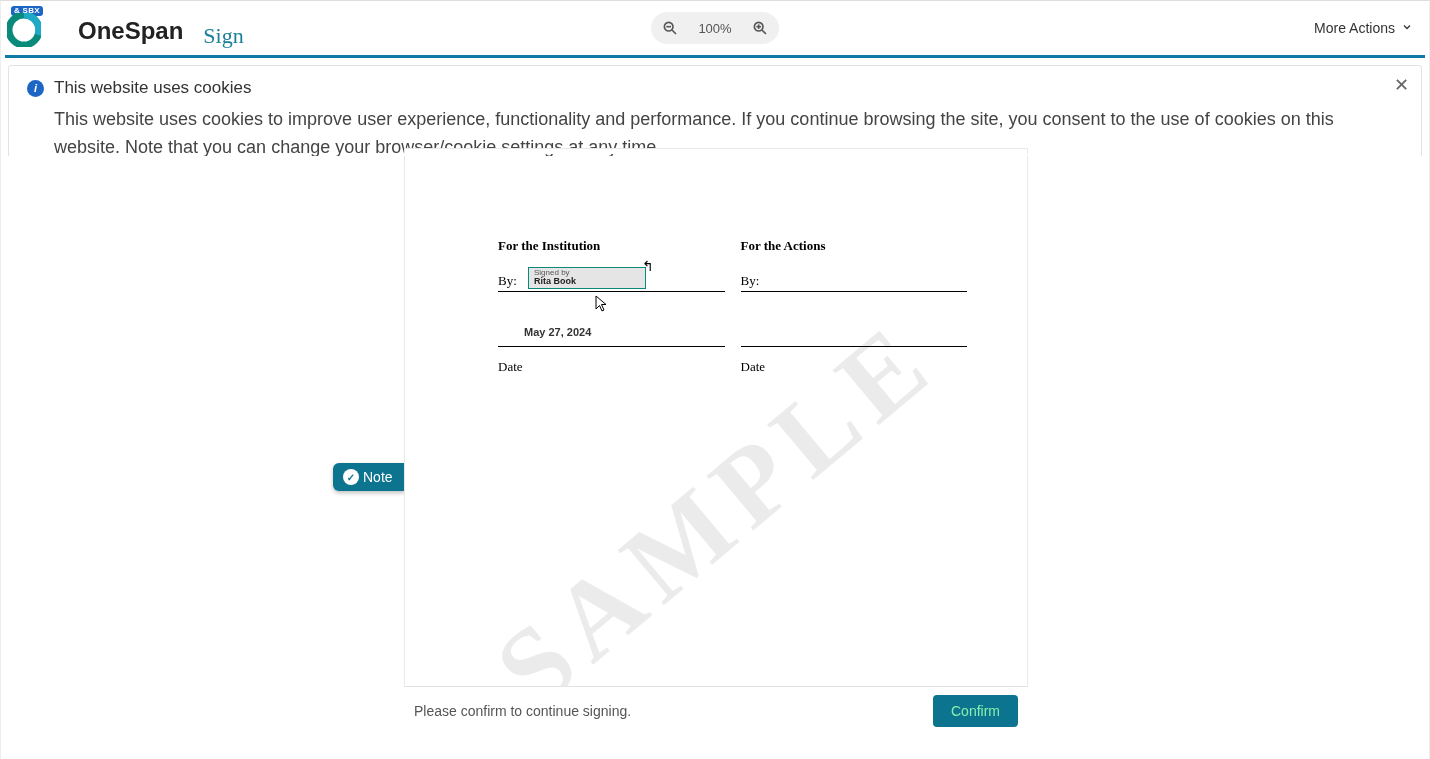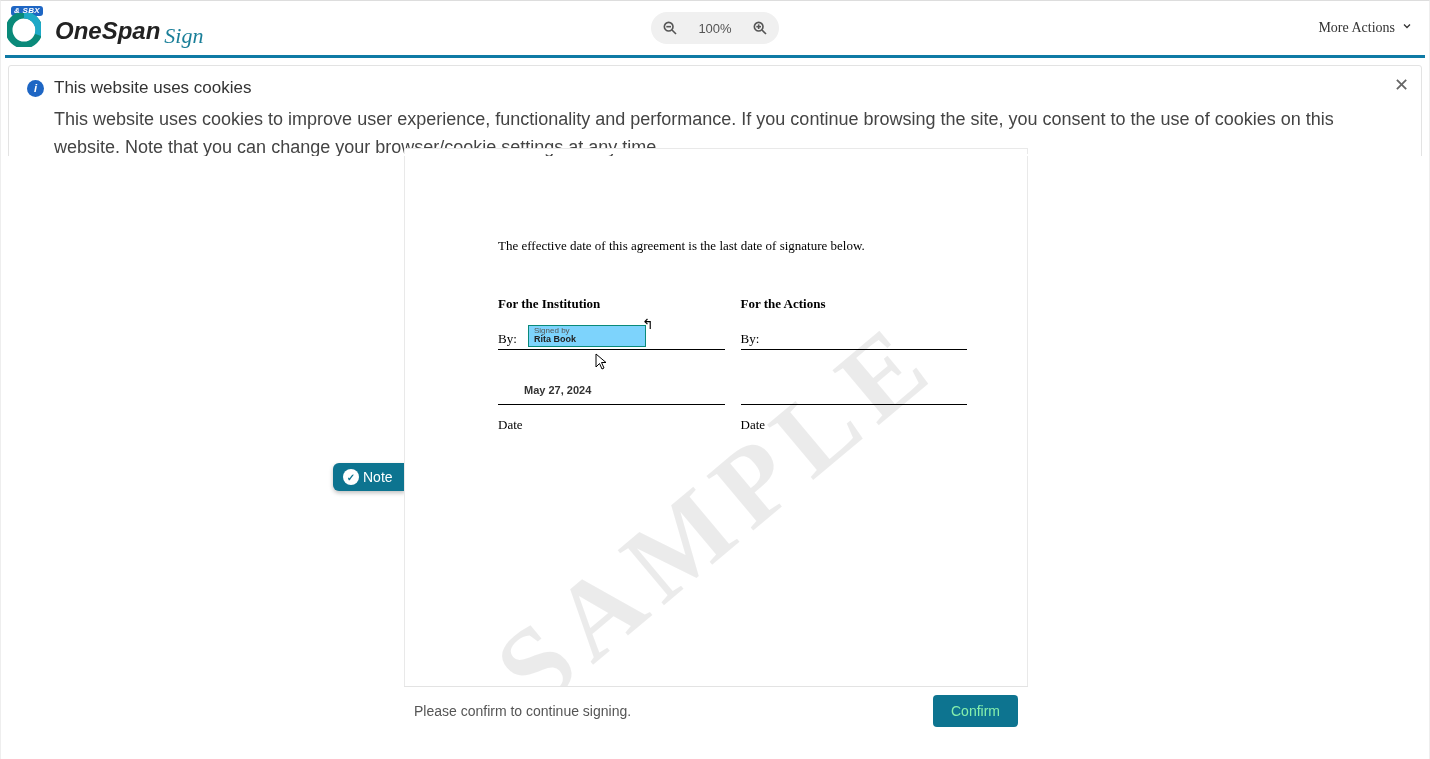--- a/index.html
+++ b/index.html
@@ -24,23 +24,22 @@
     display: flex;
     align-items: center;
     justify-content: space-between;
     padding: 0 16px 0 6px;
     position: relative;
   }
 
   .logo-wrap {
     display: flex;
     align-items: center;
-    gap: 6px;
-    position: relative;
-    font-style: italic;
+    gap: 22px;
+    position: relative;
   }
   .sbx-tag {
     position: absolute;
     top: -1px;
     left: 4px;
     background: #1e66c4;
     color: #fff;
     font-size: 8px;
     font-weight: 700;
     border-radius: 3px;
@@ -53,21 +52,21 @@
     border-radius: 50%;
     background: #fff;
     position: relative;
     margin-top: 4px;
   }
   .logo-ring svg { width: 34px; height: 34px; }
   .logo-text {
     font-size: 24px;
     font-weight: 600;
     color: #222;
-    margin-left: 8px;
+    margin-left: 15px;
     margin-top: 6px;
   }
   .logo-script {
     font-family: "Brush Script MT", cursive;
     font-size: 22px;
     color: #1a7f99;
     margin-left: -2px;
     margin-top: 16px;
     font-weight: 400;
   }
@@ -96,21 +95,20 @@
     min-width: 40px;
     text-align: center;
   }
 
   .more-actions {
     display: flex;
     gap: 6px;
     font-size: 14px;
     color: #333;
     cursor: pointer;
-    font-family: Liberation Serif, serif;
   }
 
   .header-underline {
     height: 3px;
     background: #0f7aa5;
     margin: 0 4px;
   }
 
   
   .cookie-banner {
@@ -255,21 +253,21 @@
     line-height: 1.2;
     padding-bottom: 2px;
   }
   .sig-box {
     position: absolute;
     left: 30px;
     bottom: 2px;
     width: 118px;
     height: 22px;
     border: 1px solid #0a8a7a;
-    background: #7dd3fc;
+    background: #e5e5e5;
     padding: 1px 5px;
     font-family: "Segoe UI", Arial, sans-serif;
     line-height: 1;
   }
   .sig-box .sb1 { font-size: 8px; color: #555; }
   .sig-box .sb2 { font-size: 9px; font-weight: 700; color: #222; }
   .sig-caret {
     position: absolute;
     left: 144px;
     bottom: 16px;
@@ -424,21 +422,20 @@
   <div class="done-pill">
     <span class="done-check">✓</span>
     <span>Note</span>
   </div>
 
   <div class="page-top-cap"></div>
   <div class="page">
     <div class="watermark">SAMPLE</div>
 
     <div class="doc-content">
-      <div class="effective">The effective date of this agreement is the last date of signature below.</div>
 
       <div class="sig-cols">
 
         <div class="sig-col">
           <div class="col-head">For the Institution</div>
           <div class="sig-row" style="position:relative;">
             <span class="sig-label">By:</span>
             <div class="sig-box">
               <div class="sb1">Signed by</div>
               <div class="sb2">Rita Book</div>

